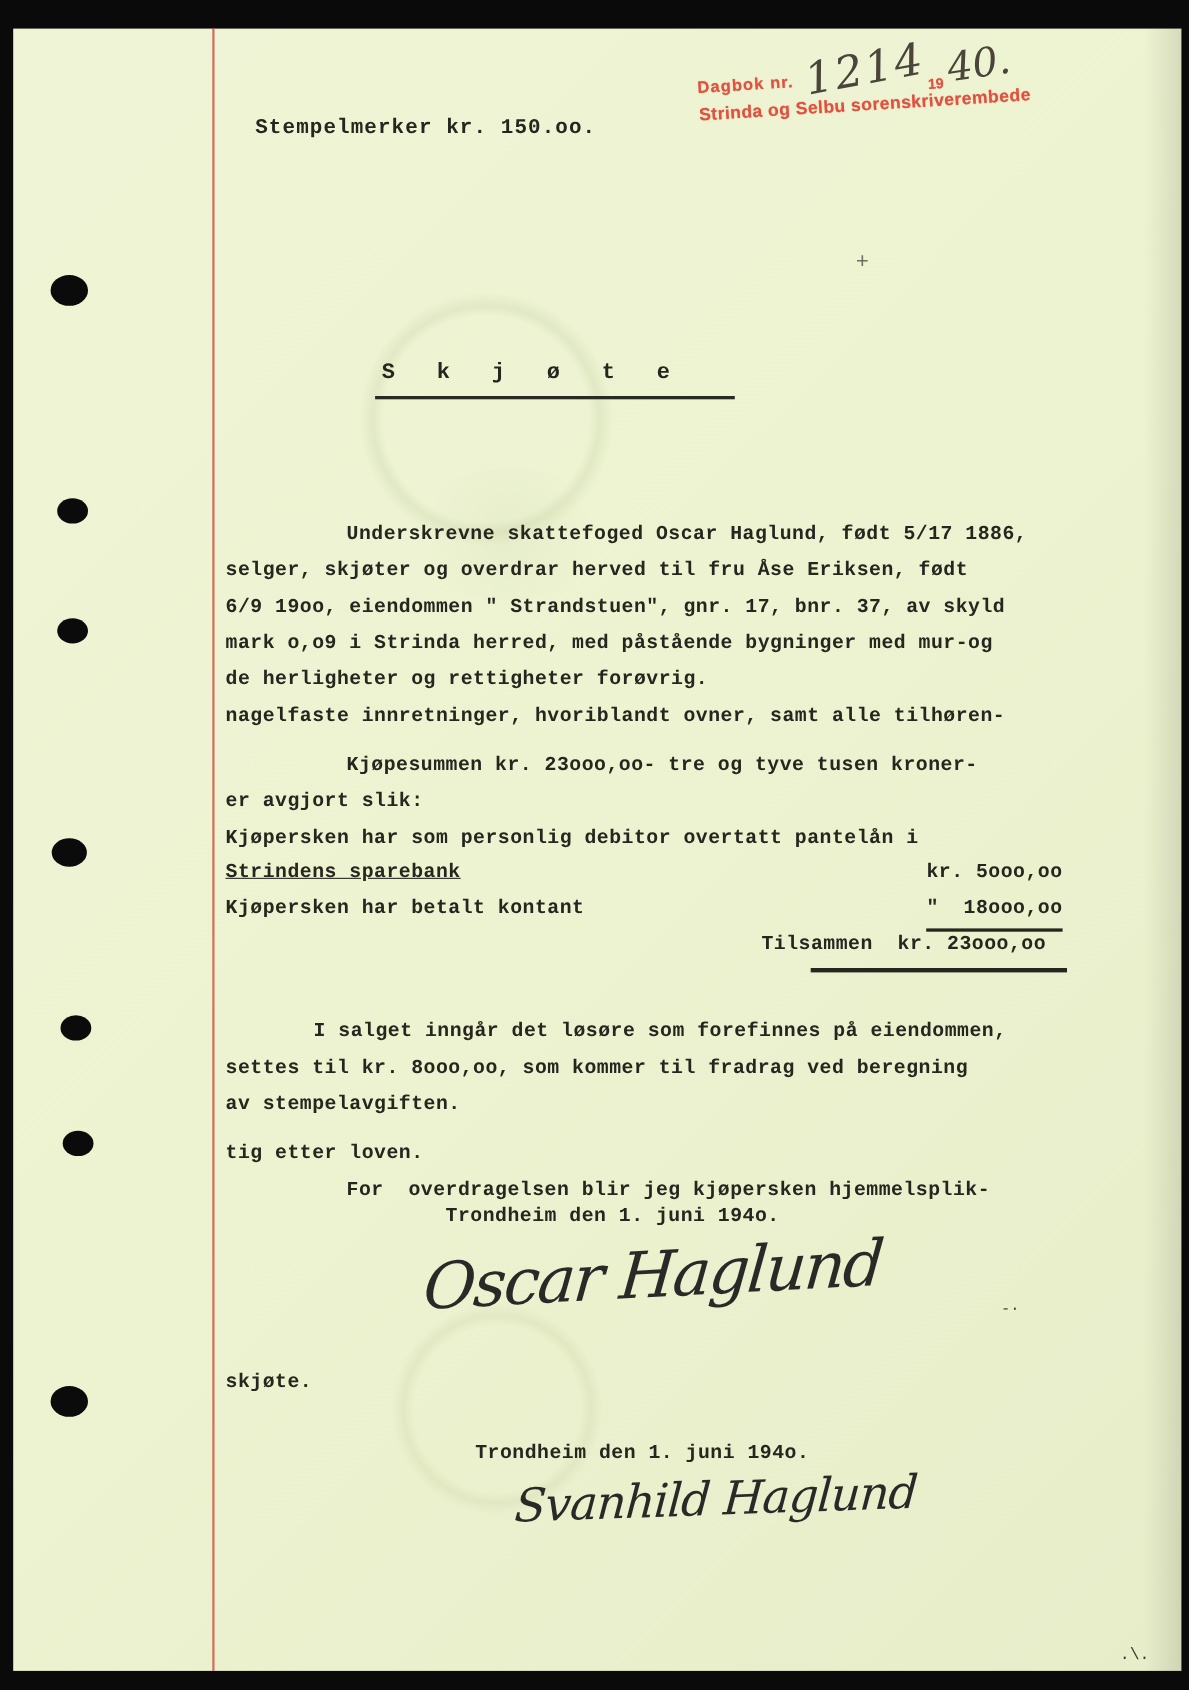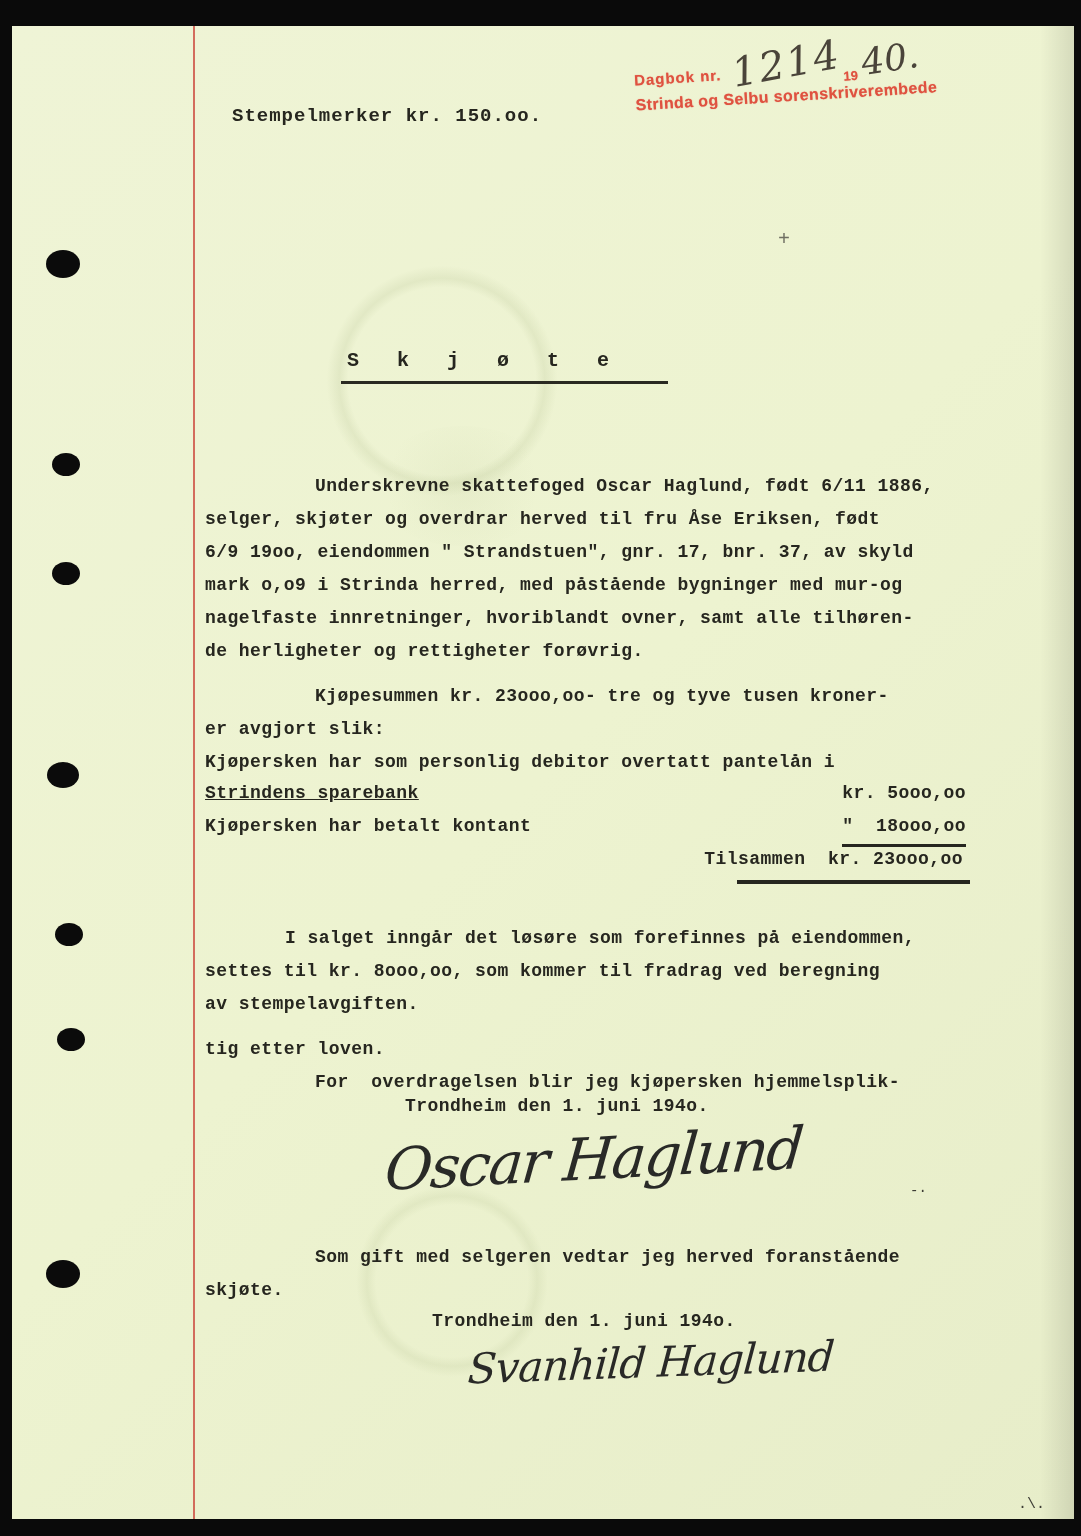--- a/index.html
+++ b/index.html
@@ -24,21 +24,21 @@
   .indent-sm { padding-left:80px;margin-top:24px; }
   .fee { font-size:19px; letter-spacing:1px; white-space:pre; }
   .title {
     font-size:20px; letter-spacing:13px; white-space:pre;
     border-bottom:3px solid #2a2a22; padding:0 46px 9px 6px;
   }
   .amount-row { left:205px; width:762px; height:33px; }
   .amount-row .amount { position:absolute; right:1px; top:0; }
   .amount-row .amount.u { border-bottom:3px solid #26261f; padding-bottom:1px; }
   .total-row { left:205px; width:762px; height:33px; }
-  .total-row span { position:absolute; right:4px; top:0; }
+  .total-row span { position:absolute; right:16px; top:0; }
   .rule { background:#26261f; }
   .stamp {
     left:634px; top:44px; width:380px; transform:rotate(-3.5deg);
   }
   .stamp-row1 { display:flex; align-items:flex-start; }
   .stamp-red {
     font-family:"Liberation Sans","DejaVu Sans",sans-serif; font-weight:700;
     color:#df5240; text-shadow:0 0 1px rgba(223,82,64,.65);
   }
   .stamp-dagbok { font-size:15px; letter-spacing:1px; margin-top:16px; }
@@ -88,29 +88,29 @@
     <span class="stamp-red stamp-dagbok">Dagbok nr.</span>
     <span class="hand stamp-num">1214</span>
     <span class="stamp-red stamp-19">19</span>
     <span class="hand stamp-yr">40.</span>
   </div>
   <div class="stamp-red stamp-office">Strinda og Selbu sorenskriverembede</div>
 </div>
 
 <div class="abs mark" style="left:778px; top:228px; font-size:20px;">+</div>
 
-<div class="abs mono title" style="left:341px; top:349px;text-align:center;">S k j ø t e</div>
+<div class="abs mono title" style="left:341px; top:328px;text-align:center;">S k j ø t e</div>
 
 <div class="abs mono" style="left:205px; top:470px; width:770px;">
-  <span class="line indent">Underskrevne skattefoged Oscar Haglund, født 6/11 1886,</span>
+  <span class="line indent">Underskrevne skattefoged Oscar Haglund, født 5/17 1886,</span>
   <span class="line">selger, skjøter og overdrar herved til fru Åse Eriksen, født</span>
   <span class="line">6/9 19oo, eiendommen " Strandstuen", gnr. 17, bnr. 37, av skyld</span>
   <span class="line">mark o,o9 i Strinda herred, med påstående bygninger med mur-og</span>
+  <span class="line">de herligheter og rettigheter forøvrig.</span>
   <span class="line">nagelfaste innretninger, hvoriblandt ovner, samt alle tilhøren-</span>
-  <span class="line">de herligheter og rettigheter forøvrig.</span>
 </div>
 
 <div class="abs mono" style="left:205px; top:680px; width:770px;">
   <span class="line indent">Kjøpesummen kr. 23ooo,oo- tre og tyve tusen kroner-</span>
   <span class="line">er avgjort slik:</span>
   <span class="line">Kjøpersken har som personlig debitor overtatt pantelån i</span>
 </div>
 
 <div class="abs mono amount-row" style="top:777px;">
   <span class="line" style="display:inline;text-decoration:underline;">Strindens sparebank</span>
@@ -136,21 +136,20 @@
   <span class="line indent">For  overdragelsen blir jeg kjøpersken hjemmelsplik-</span>
 </div>
 
 <div class="abs mono line" style="left:405px; top:1090px;">Trondheim den 1. juni 194o.</div>
 
 <div class="abs sig sig1" style="left:385px; top:1125px;">Oscar Haglund</div>
 
 <div class="abs mark" style="left:910px; top:1183px; font-size:14px; color:#3c3c34;">-·</div>
 
 <div class="abs mono" style="left:205px; top:1241px; width:770px;">
-  <span class="line indent">Som gift med selgeren vedtar jeg herved foranstående</span>
   <span class="line">skjøte.</span>
 </div>
 
 <div class="abs mono line" style="left:432px; top:1305px;">Trondheim den 1. juni 194o.</div>
 
 <div class="abs sig sig2" style="left:468px; top:1338px;">Svanhild Haglund</div>
 
 <div class="abs mark" style="left:1018px; top:1496px; font-size:15px; color:#3c3c34;">.\.</div>
 
 </body></html>

